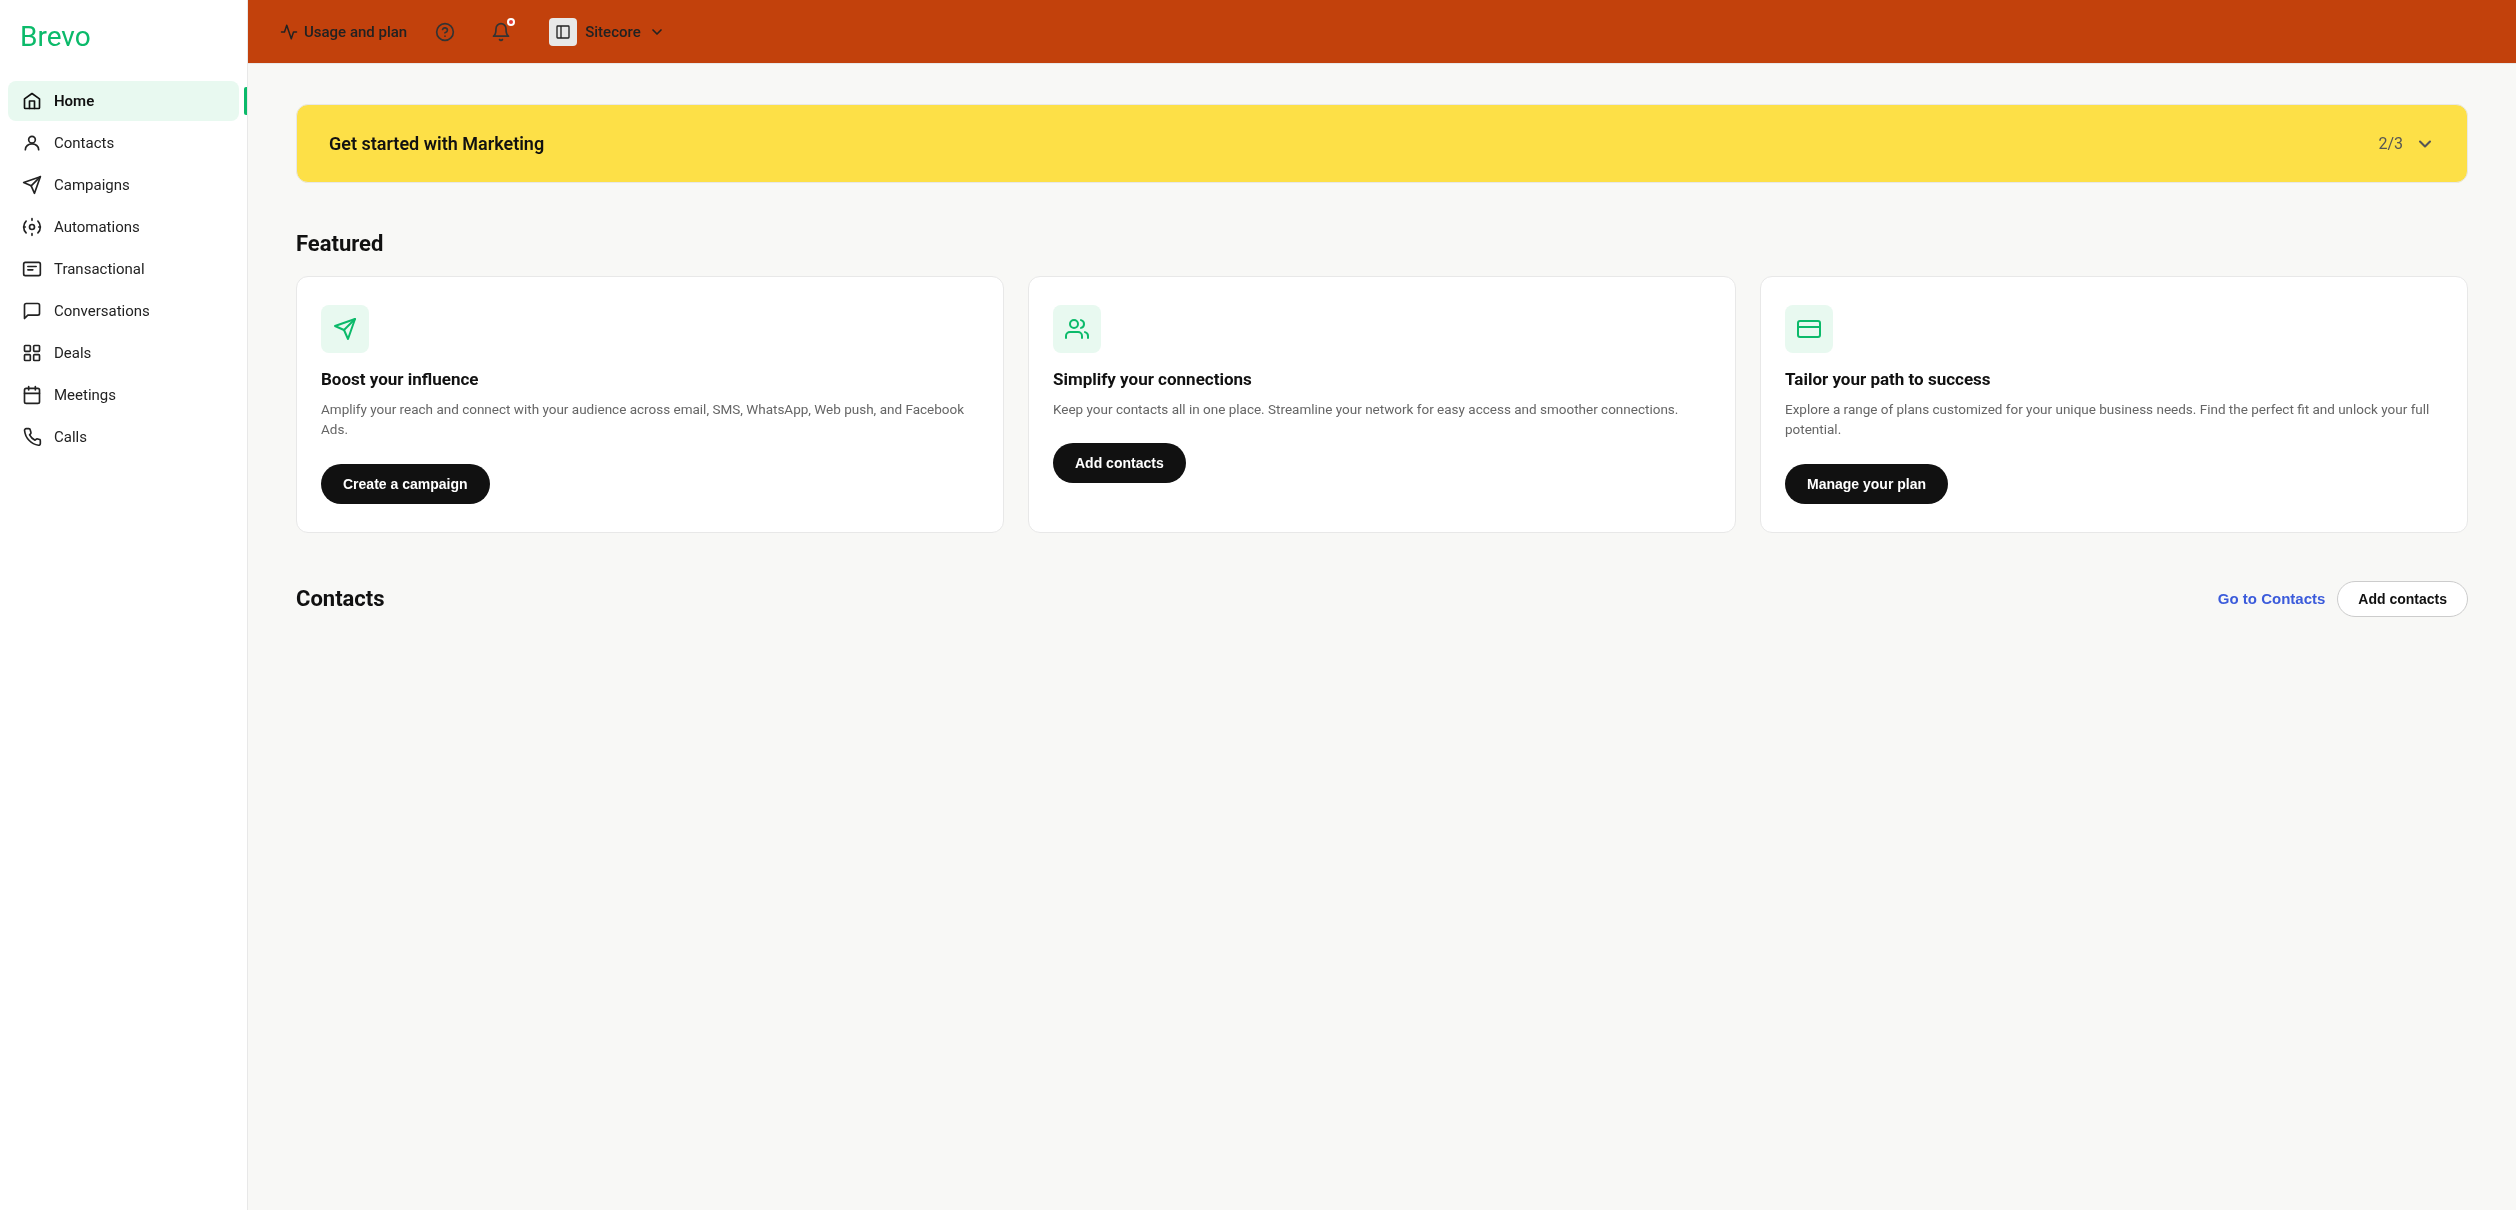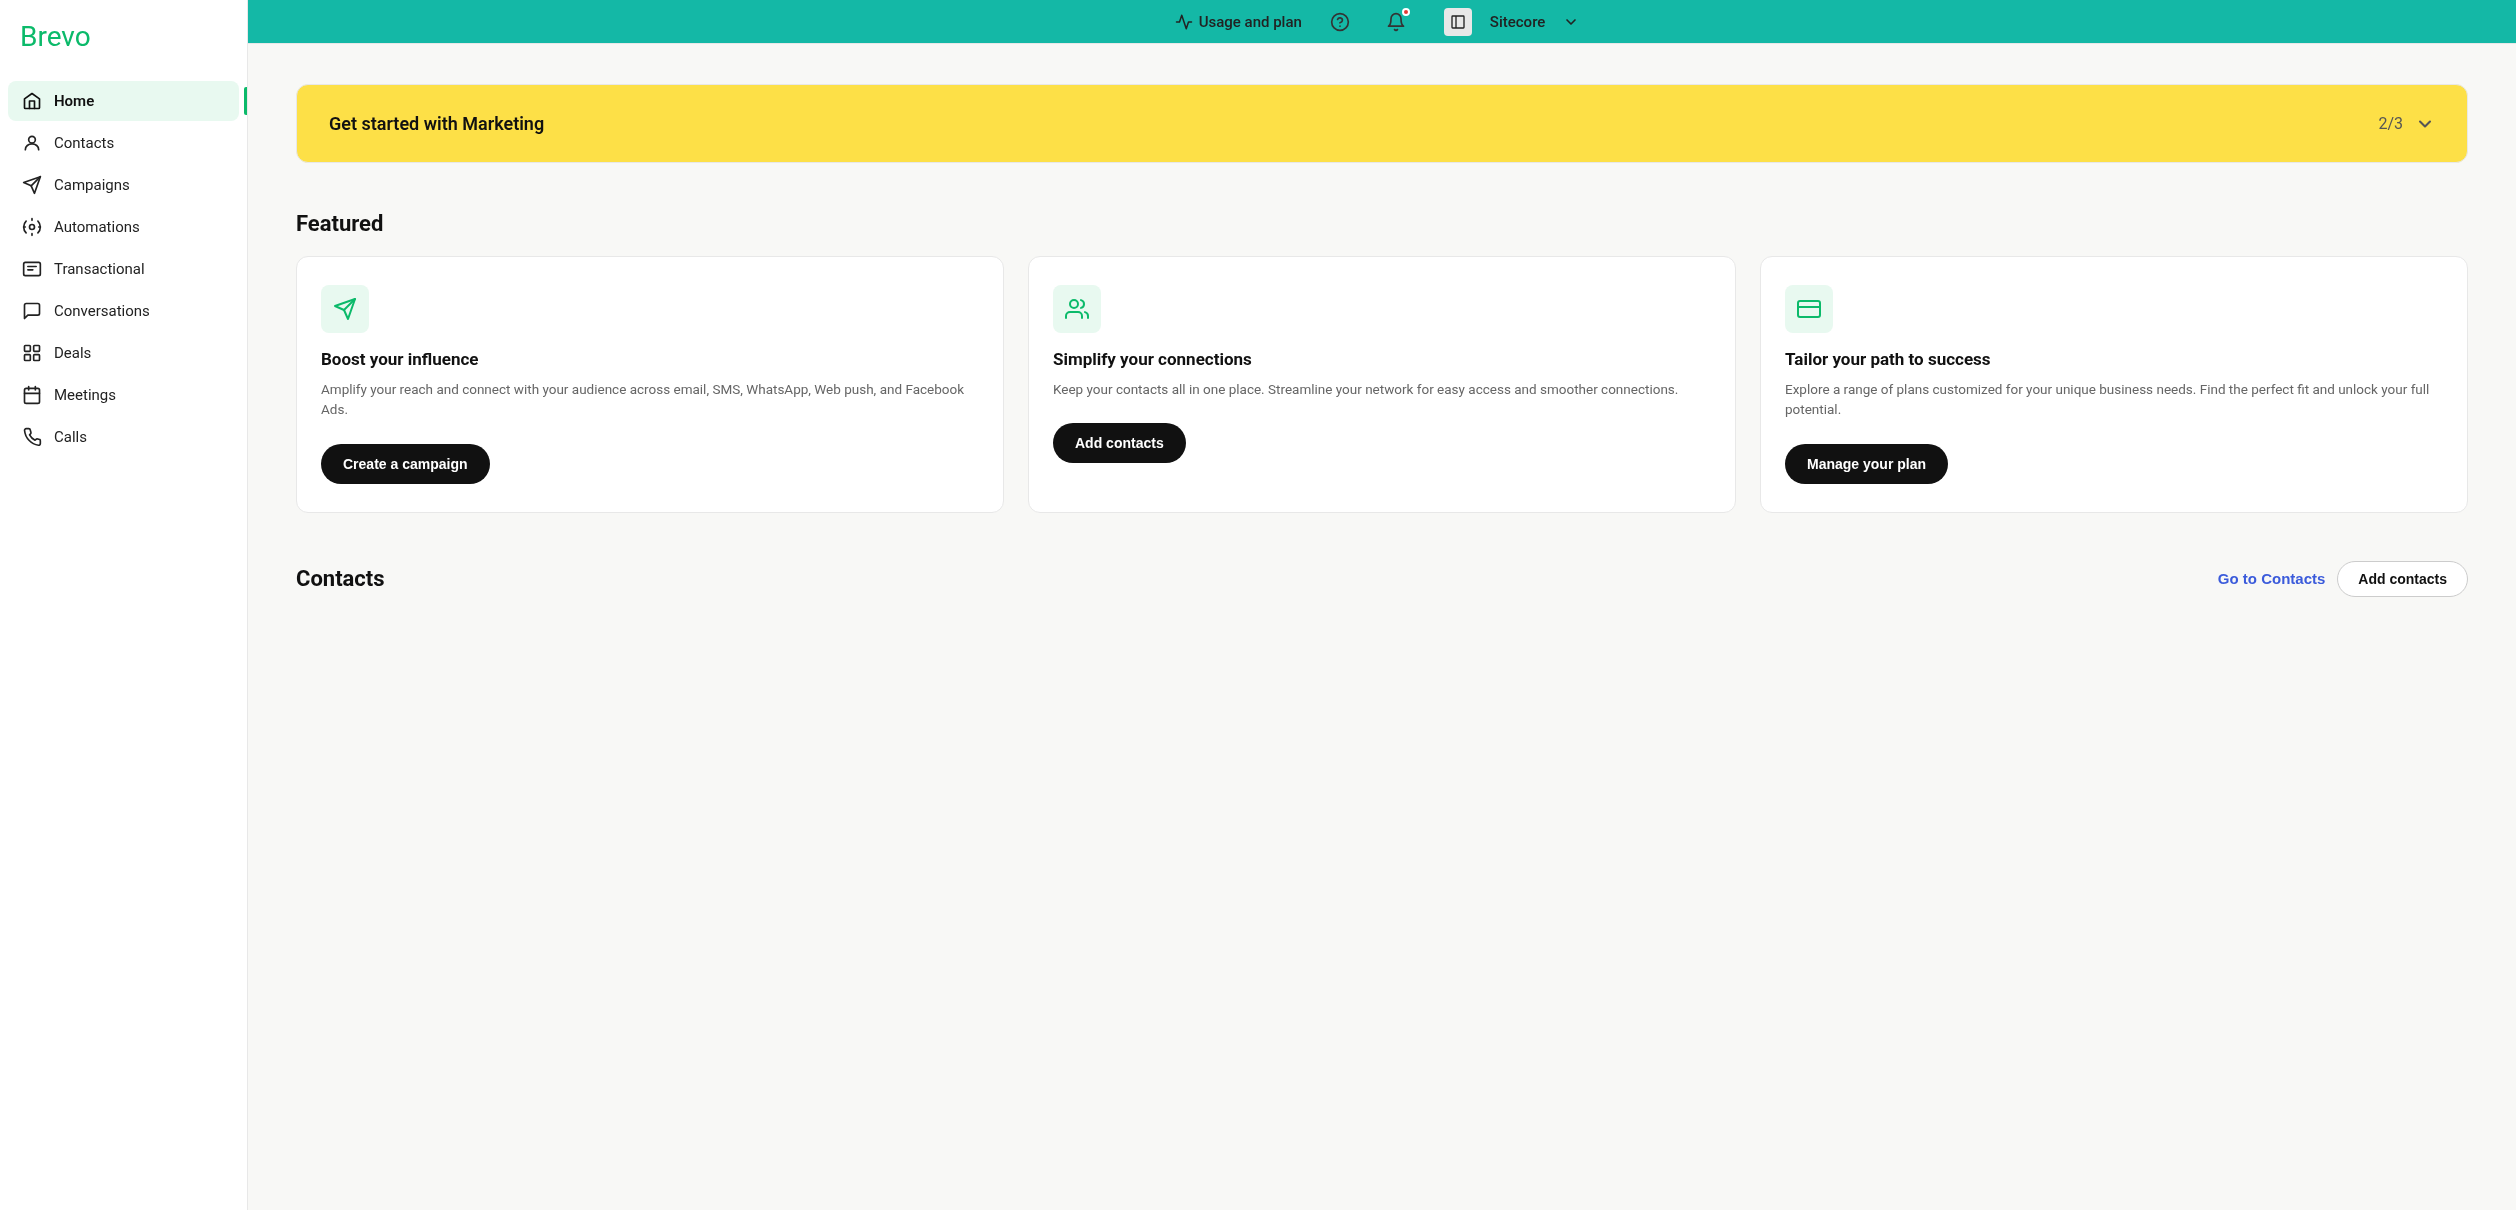--- a/index.html
+++ b/index.html
@@ -72,27 +72,27 @@
     
     .main {
       flex: 1;
       display: flex;
       flex-direction: column;
       overflow-y: auto;
     }
 
     
     .header {
-      background: #14b8a6;
+      background: #c2410c;
       border-bottom: 1px solid #e8e8e8;
       display: flex;
       align-items: center;
-      justify-content: center;
+      justify-content: flex-start;
       padding: 0 32px;
-      height: 44px;
+      height: 64px;
       gap: 20px;
     }
     .header-usage {
       display: flex;
       align-items: center;
       gap: 6px;
       cursor: pointer;
       font-size: 15px;
       font-weight: 500;
       color: #222;
@@ -114,21 +114,21 @@
       right: 4px;
       width: 8px;
       height: 8px;
       background: #e53935;
       border-radius: 50%;
       border: 2px solid #fff;
     }
     .header-account {
       display: flex;
       align-items: center;
-      gap: 18px;
+      gap: 8px;
       cursor: pointer;
       font-size: 15px;
       font-weight: 500;
       color: #222;
       padding: 6px 10px;
       border-radius: 8px;
     }
     .account-icon {
       width: 28px;
       height: 28px;

